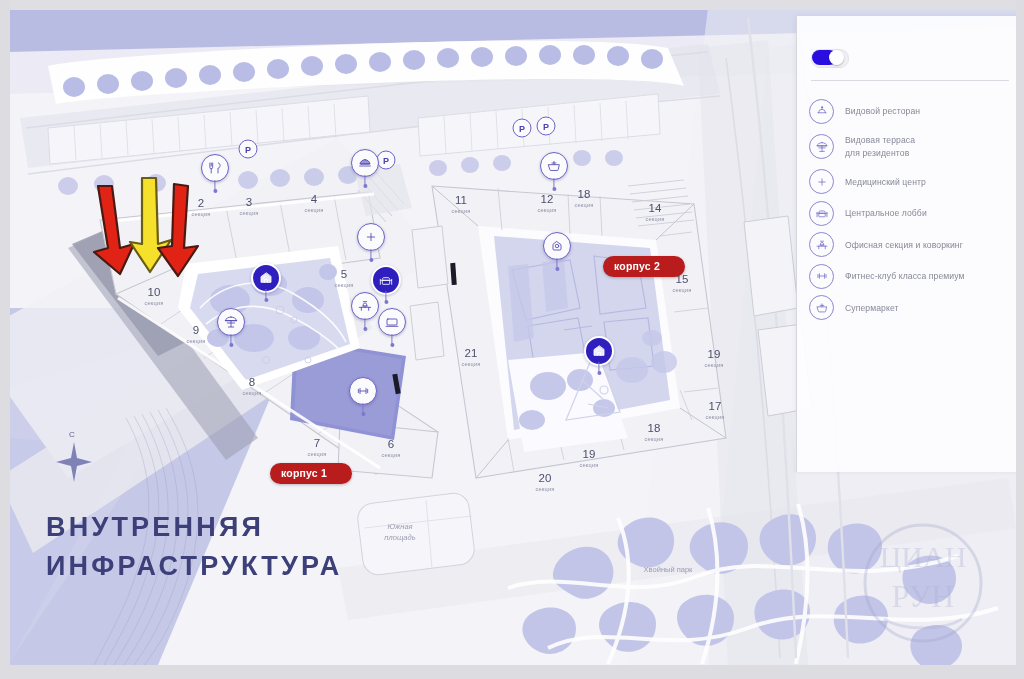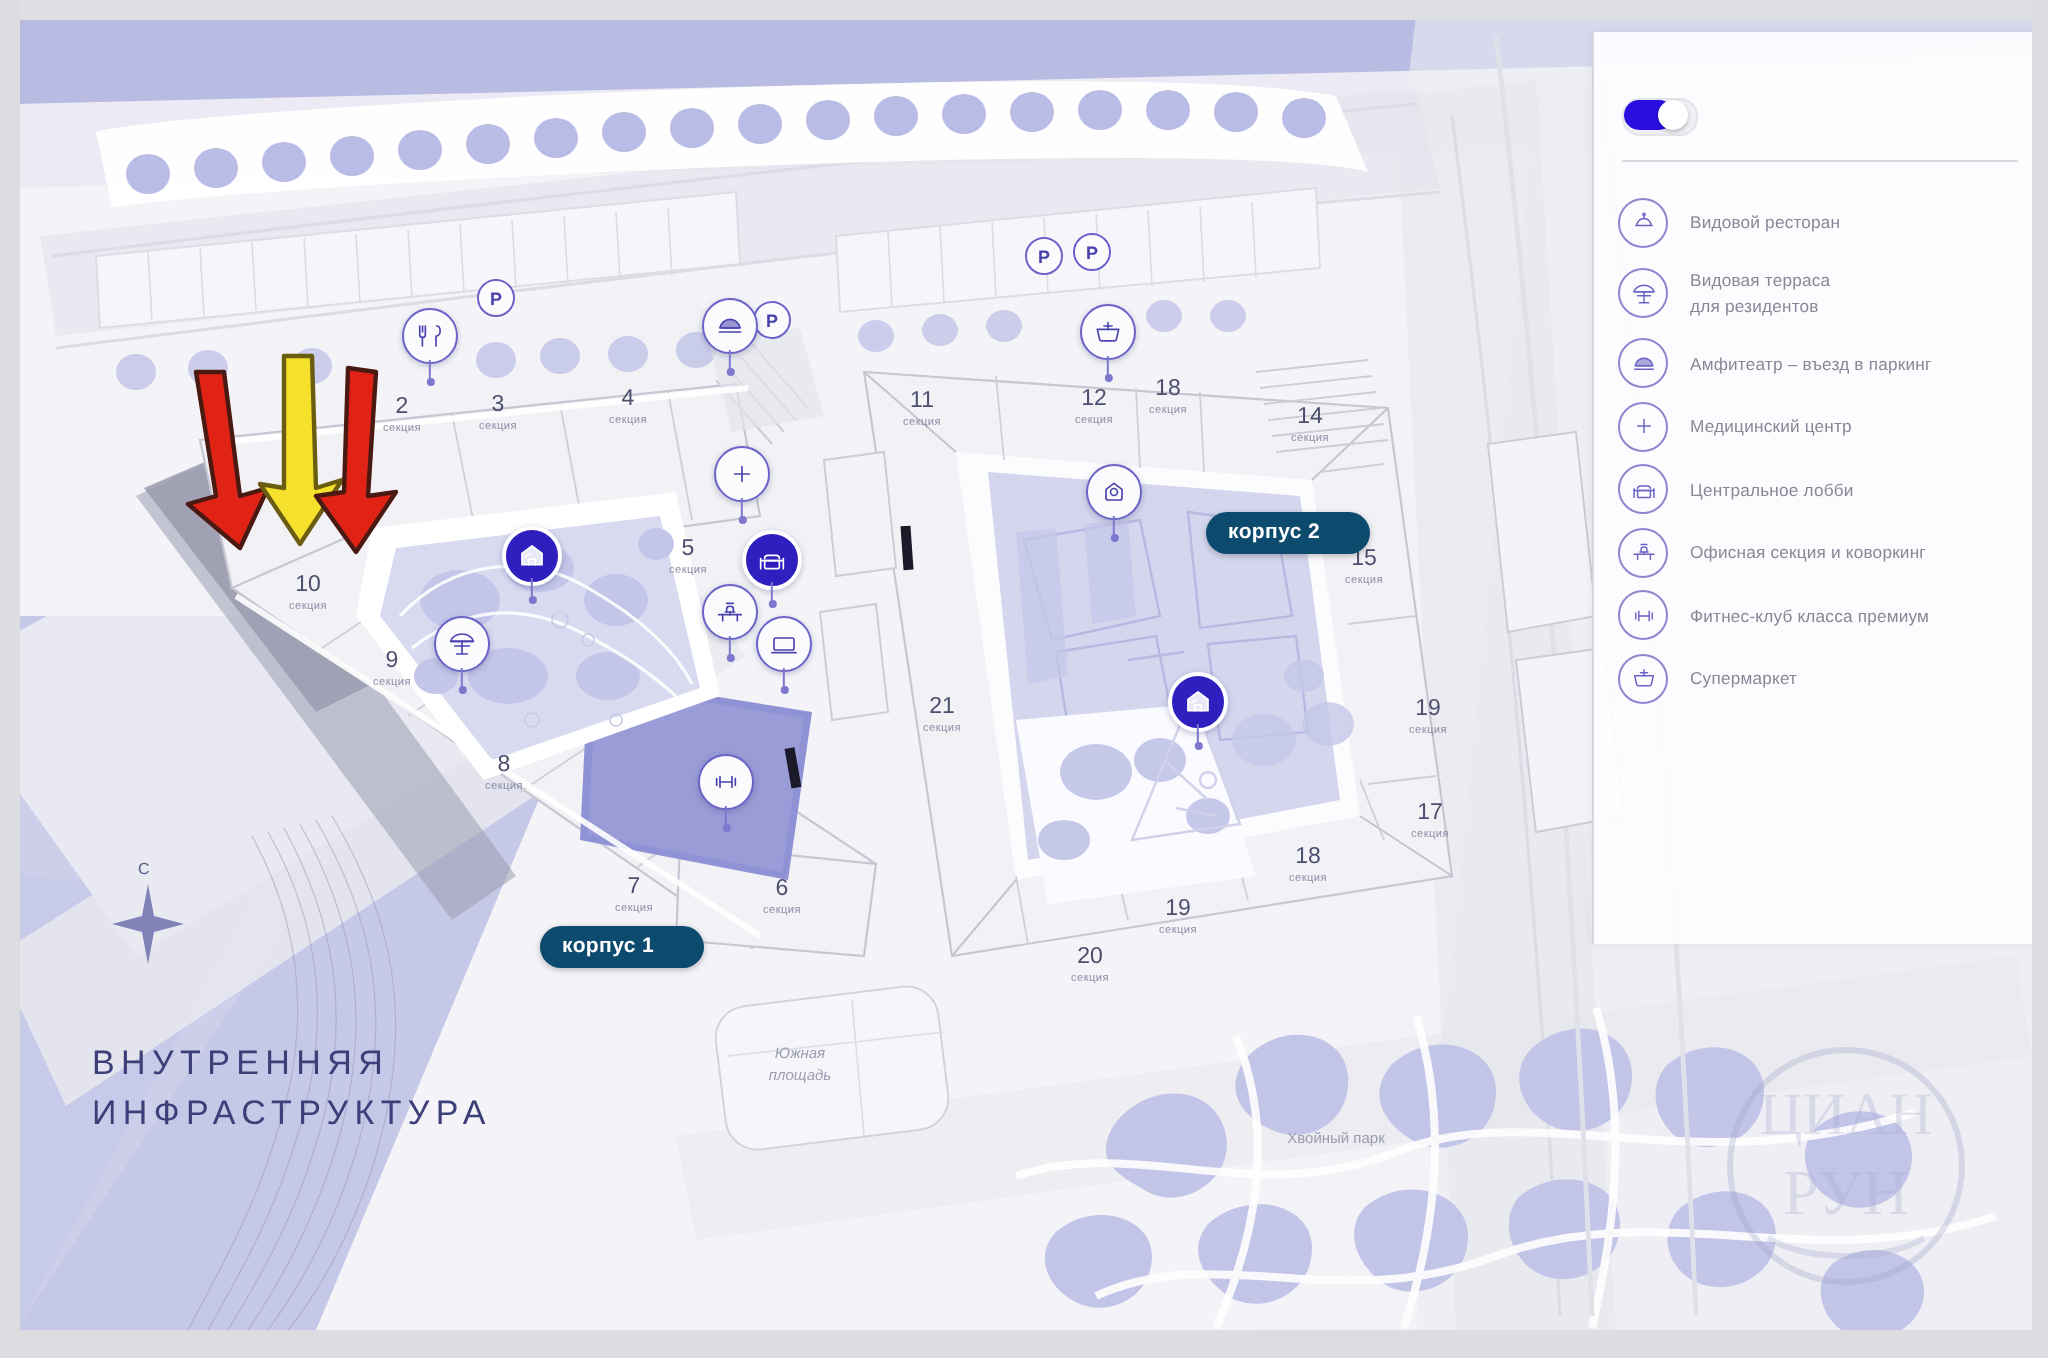--- a/index.html
+++ b/index.html
@@ -14,33 +14,32 @@
   .frame-left{position:absolute;left:0;top:0;width:10px;height:679px;background:#dcdce1;}
   .frame-right{position:absolute;right:0;top:0;width:8px;height:679px;background:#dcdce1;}
 
   
   #map{position:absolute;left:8px;top:8px;width:1008px;height:657px;overflow:hidden;background:#f2f2f6;}
   .mapsvg{position:absolute;left:0;top:0;}
 
   
   .maptitle{
     position:absolute;left:38px;top:500px;width:330px;
-    color:#3c3f78;font-size:17px;letter-spacing:3.2px;line-height:1.45;
-    font-weight:400;
-    margin-top:12px;
+    color:#3c3f78;font-size:27px;letter-spacing:3.2px;line-height:1.45;
+    font-weight:700;
   }
   .maptitle div{white-space:nowrap;}
 
   
   .compass{position:absolute;left:44px;top:424px;width:44px;height:54px;}
   .compass .cn{position:absolute;left:17px;top:-2px;font-size:8px;color:#5a5d8a;}
 
   
   .korpus{
-    position:absolute;background:#0c4a6e;color:#fff;border-radius:11px;
+    position:absolute;background:#b91c1c;color:#fff;border-radius:11px;
     font-size:10.5px;font-weight:bold;padding:4px 25px 5px 11px;white-space:nowrap;
     box-shadow:0 1px 3px rgba(0,0,0,.25);letter-spacing:.2px;
   }
   #korpus1{left:262px;top:455px;}
   #korpus2{left:595px;top:248px;}
 
   
   .sec{position:absolute;text-align:center;color:#51536f;transform:translate(-50%,-50%);}
   .sec .n{font-size:11.5px;line-height:1;color:#4c4f6d;}
   .sec .s{font-size:5.6px;line-height:1.25;color:#8d8fa6;letter-spacing:.2px;margin-top:1px;}
@@ -703,30 +702,20 @@
               <path d="M6.5 13.5h11"></path>
               <path d="M8 19.5h8"></path>
             </svg>
           </span>
           <span class="lbl" style="white-space:pre-line">Видовая терраса
 для резидентов</span>
         </div>
         <div class="legend-item">
           <span class="ic">
             <svg width="14" height="14" viewBox="0 0 24 24" fill="none" stroke="#6a63c4" stroke-width="1.25" stroke-linecap="round" stroke-linejoin="round">
-              <path d="M4 16.5h16"></path>
-              <path d="M6 13.5h12"></path>
-              <path d="M12 7c3.8 0 7 2.8 7.6 6.5H4.4C5 9.8 8.2 7 12 7Z" fill="#6a63c4" fill-opacity=".55"></path>
-            </svg>
-          </span>
-          <span class="lbl" style="white-space:pre-line">Амфитеатр – въезд в паркинг</span>
-        </div>
-        <div class="legend-item">
-          <span class="ic">
-            <svg width="14" height="14" viewBox="0 0 24 24" fill="none" stroke="#6a63c4" stroke-width="1.25" stroke-linecap="round" stroke-linejoin="round">
               <path d="M12 6.5v11"></path>
               <path d="M6.5 12h11"></path>
             </svg>
           </span>
           <span class="lbl" style="white-space:pre-line">Медицинский центр</span>
         </div>
         <div class="legend-item">
           <span class="ic">
             <svg width="14" height="14" viewBox="0 0 24 24" fill="none" stroke="#6a63c4" stroke-width="1.25" stroke-linecap="round" stroke-linejoin="round">
               <path d="M3.5 18.5V11"></path>

